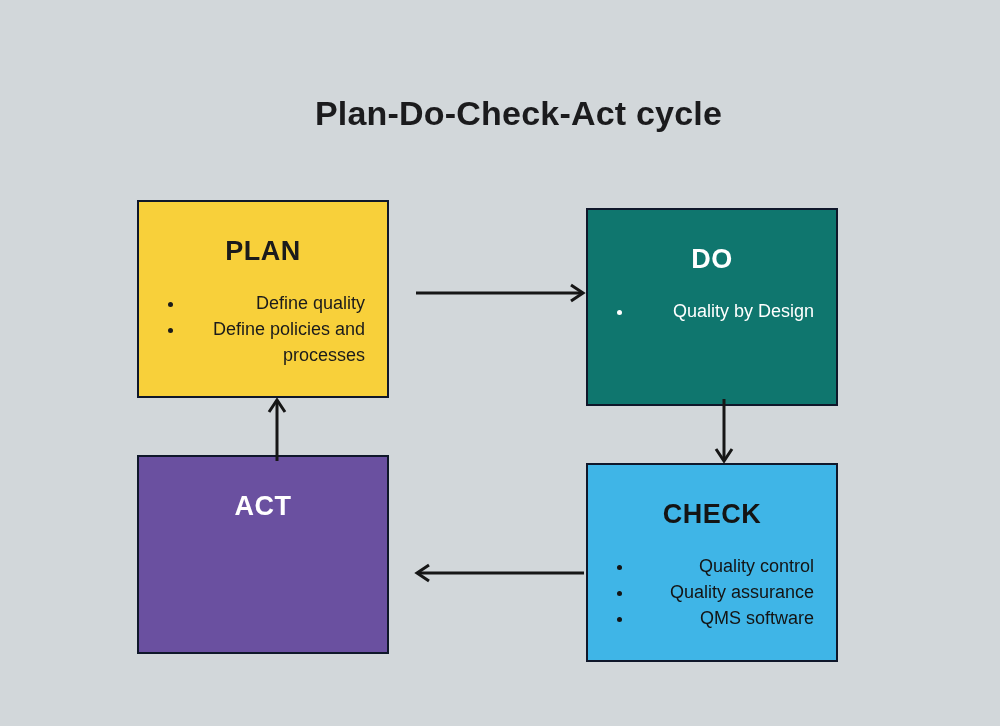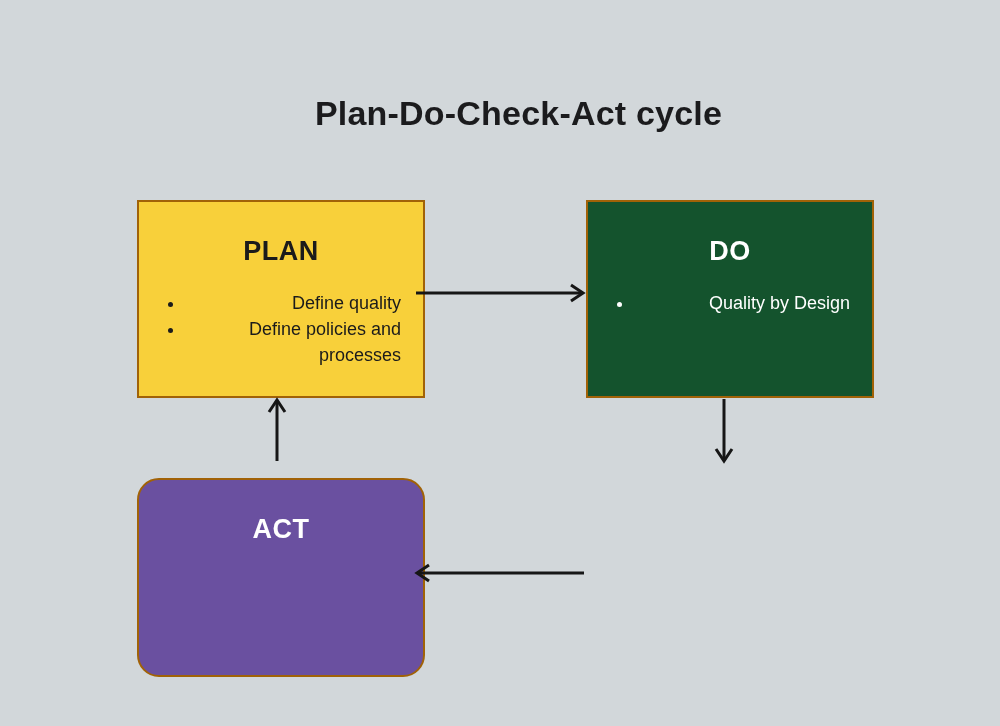--- a/index.html
+++ b/index.html
@@ -24,27 +24,27 @@
     padding-left: 37px;
     text-align: center;
     font-size: 34px;
     font-weight: 700;
     letter-spacing: 0.2px;
     color: #1b1b1d;
     margin-top: 30px;
   }
   .node {
     position: absolute;
-    width: 288px;
-    border: 2px solid #a16207;
+    width: 252px;
+    border: 2px solid #0f172a;
     padding: 32px 22px 0 22px;
   }
   .node-plan  { left: 137px; top: 200px; height: 198px; }
   .node-do    { left: 586px; top: 200px; height: 198px; }
-  .node-act   { left: 137px; top: 478px; height: 199px; border-radius: 22px; }
+  .node-act   { left: 137px; top: 455px; height: 199px; }
   .node-check { left: 586px; top: 463px; height: 199px; }
   .node-title {
     text-align: center;
     font-size: 27px;
     font-weight: 700;
     line-height: 34px;
     letter-spacing: 0.5px;
   }
   .node-bullets {
     margin-top: 22px;
@@ -74,27 +74,35 @@
   <h1 class="title">Plan-Do-Check-Act cycle</h1>
 
   <div class="node node-plan" style="background: rgb(248, 208, 58); color: rgb(27, 27, 27);">
     <div class="node-title">PLAN</div>
     <ul class="node-bullets">
       <li>Define quality</li>
       <li>Define policies and processes</li>
     </ul>
   </div>
 
-  <div class="node node-do" style="background: #14532d; color: rgb(255, 255, 255);">
+  <div class="node node-do" style="background: #0f766e; color: rgb(255, 255, 255); margin-top: 8px;">
     <div class="node-title">DO</div>
     <ul class="node-bullets">
       <li>Quality by Design</li>
     </ul>
   </div>
 
+  <div class="node node-check" style="background: rgb(63, 181, 231); color: rgb(20, 20, 20);">
+    <div class="node-title">CHECK</div>
+    <ul class="node-bullets">
+      <li>Quality control</li>
+      <li>Quality assurance</li>
+      <li>QMS software</li>
+    </ul>
+  </div>
 
   <div class="node node-act" style="background: rgb(106, 80, 160); color: rgb(255, 255, 255);">
     <div class="node-title">ACT</div>
   </div>
 
   <svg class="arrows" width="1000" height="726" viewBox="0 0 1000 726">
     <g class="arrow">
       <line x1="416" y1="293" x2="582" y2="293" stroke="#161616"></line>
       <polyline points="571,285 583,293 571,301" stroke="#161616"></polyline>
     </g>

